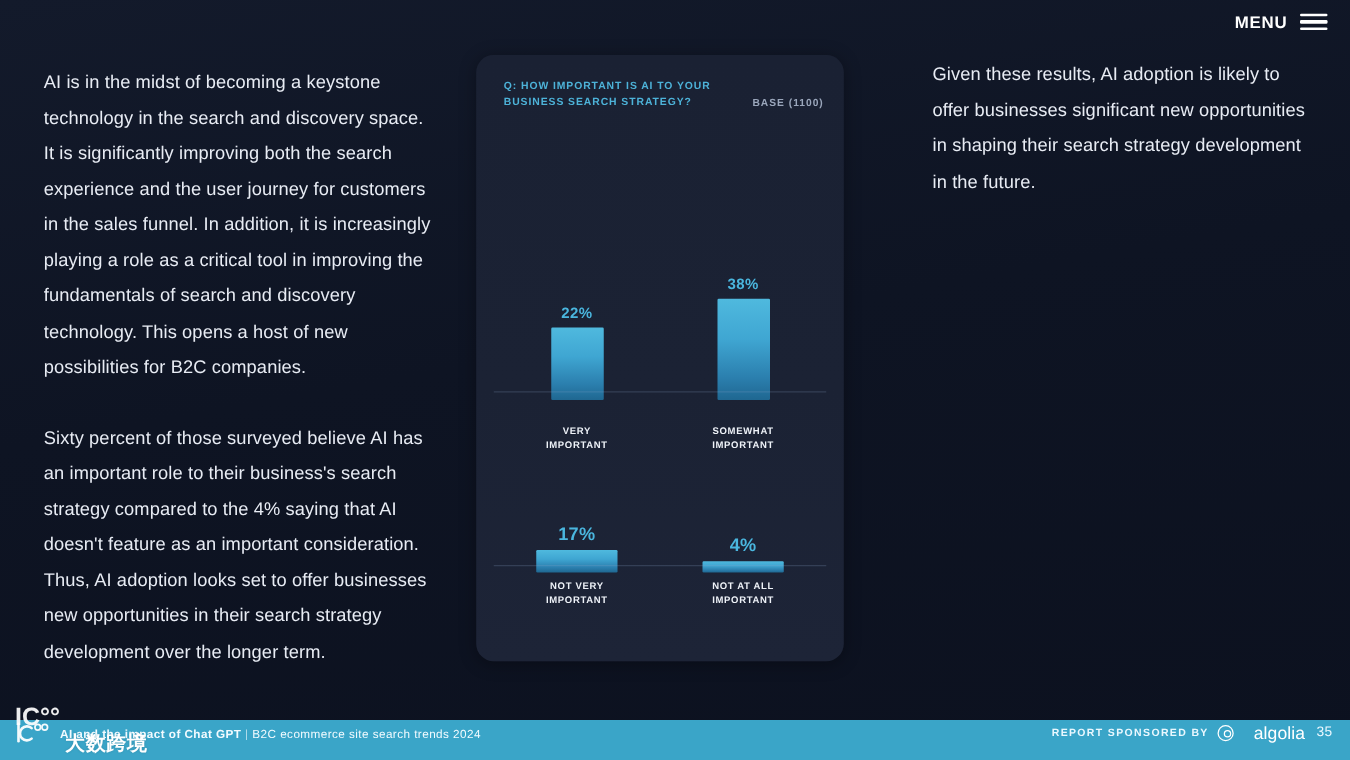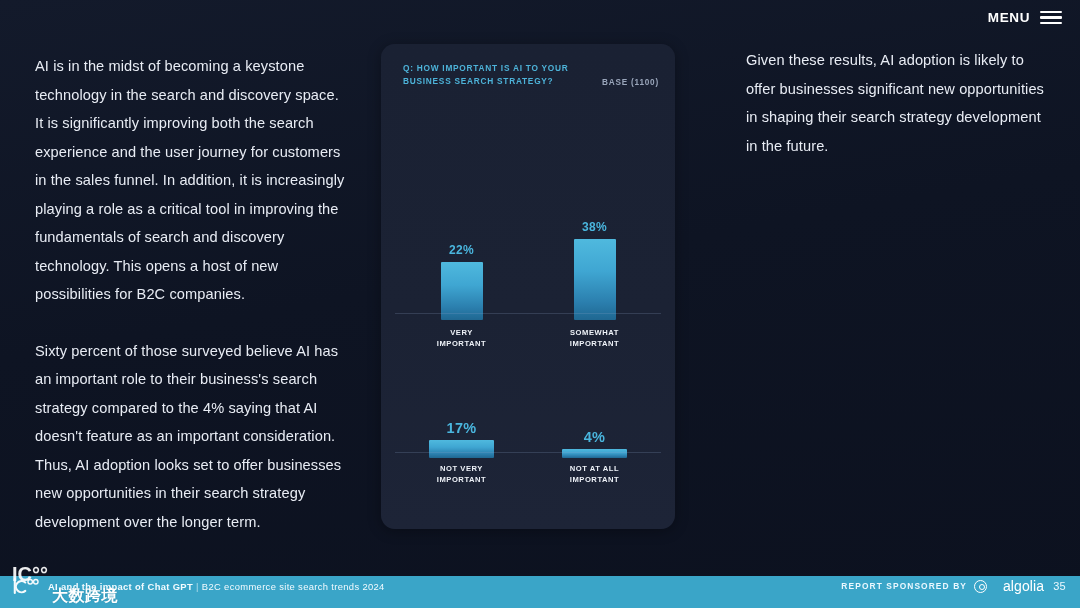--- a/index.html
+++ b/index.html
@@ -158,21 +158,21 @@
   .row-2 .bar { width: 65px; }
   .row-2 .bar-value { font-size: 14.5px; margin-bottom: 4px; }
 
   
   .x-labels {
     position: absolute;
     left: 14px;
     right: 14px;
     display: flex;
   }
-  .x-labels.l1 { top: 284px; }
+  .x-labels.l1 { top: 296px; }
   .x-labels.l2 { top: 420px; }
   .x-cell {
     flex: 1;
     text-align: center;
     color: #eef2f8;
     font-size: 7.6px;
     font-weight: 700;
     letter-spacing: 0.55px;
     line-height: 10.5px;
     text-transform: uppercase;

